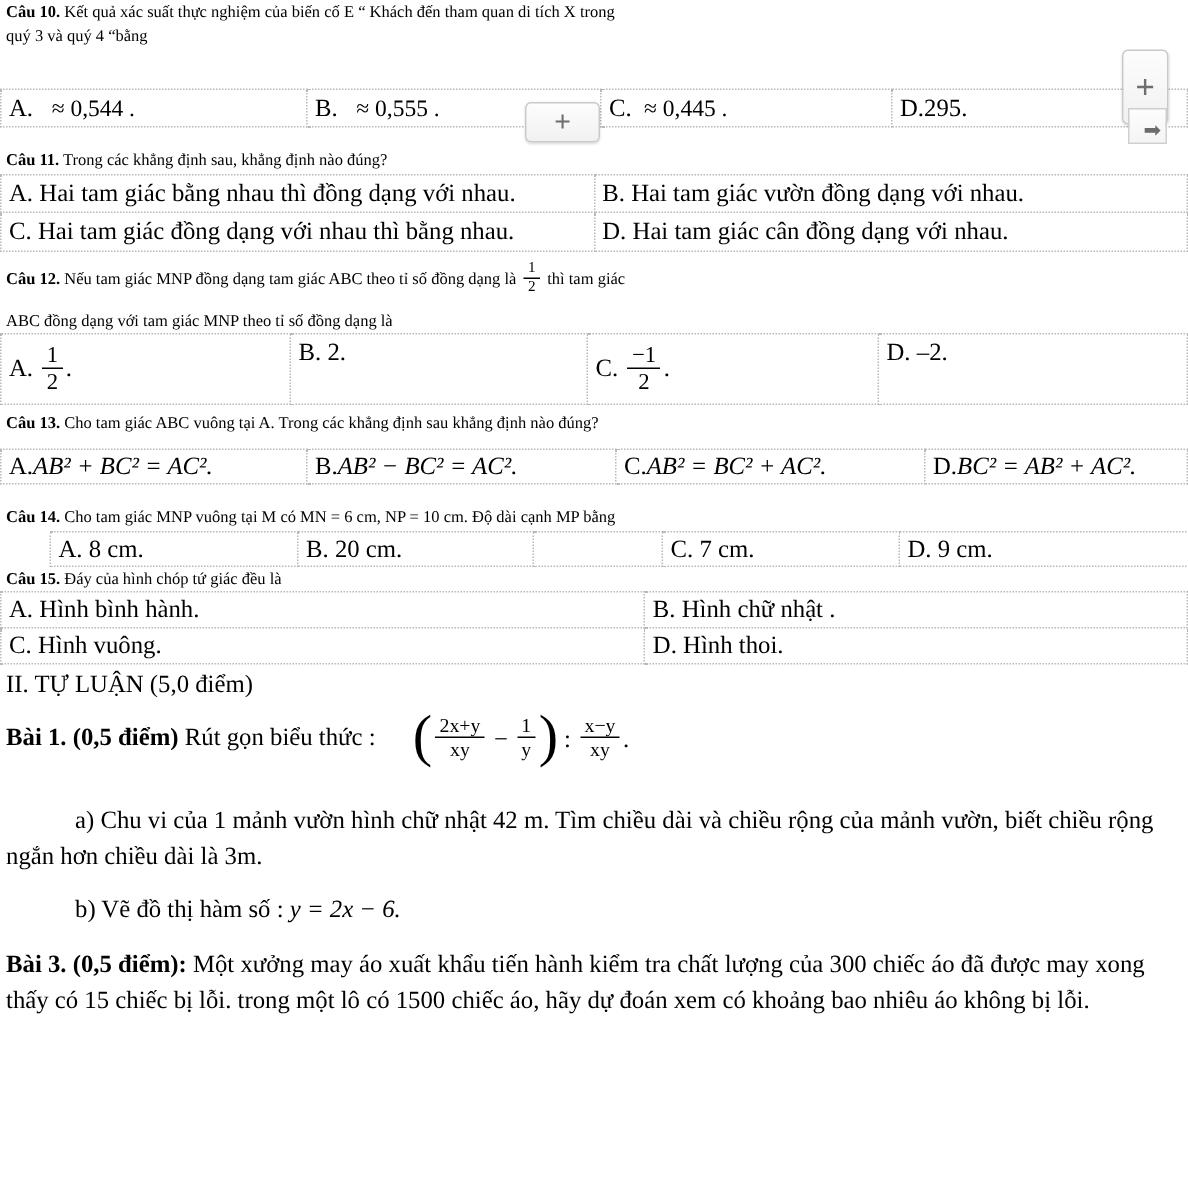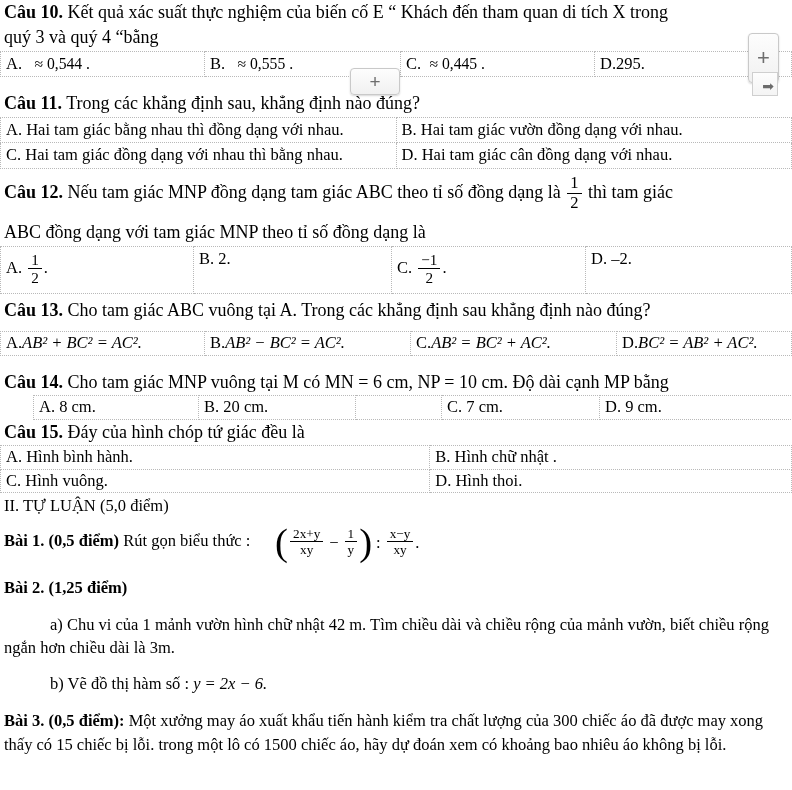--- a/index.html
+++ b/index.html
@@ -21,21 +21,21 @@
     position: relative;
     width: 792px;
     height: 790px;
     padding: 0;
   }
 
   
   .qline {
     padding: 1px 6px 1px 4px;
     line-height: 1.30;
-    font-size: 18px;
+    font-size: 11px;
   }
   .qline b, .bold { font-weight: bold; }
 
   .section-head {
     font-weight: normal;
     padding: 3px 4px 2px 4px;
     font-size: 16.5px;
   }
 
   .para {
@@ -55,21 +55,21 @@
   table.opts td {
     border: 1px dotted #b9b9b9;
     padding: 2px 4px 2px 5px;
     vertical-align: middle;
     line-height: 1.25;
     white-space: nowrap;
   }
   table.opts.tight td { padding: 1px 4px 1px 5px; }
 
   .t-w680 { width: 680px; margin-left: 33px; }
-  .t-w745 { width: 745px; }
+  .t-w745 { width: 745px; margin-top: 26px; }
 
   
   .frac {
     display: inline-block;
     vertical-align: middle;
     text-align: center;
     line-height: 1.0;
     margin: 0 2px;
     position: relative;
     top: -1px;
@@ -349,23 +349,20 @@
       <span class="frac sm">
           <span class="num">x−y</span>
           <span class="den">xy</span>
         </span>
       <span>.</span>
     </span>
   </div>
 
   <div class="sp14"></div>
 
-  <div class="para">
-    <b>Bài 2. (1,25 điểm)</b>
-  </div>
 
   <div class="sp10"></div>
 
   <div class="para indent">a) Chu vi của 1 mảnh vườn hình chữ nhật 42 m. Tìm chiều dài và chiều rộng của mảnh vườn, biết chiều rộng ngắn hơn chiều dài là 3m.</div>
 
   <div class="sp8"></div>
 
   <div class="para indent">
     <span>b) Vẽ đồ thị hàm số : </span><span class="mathi">y = 2x − 6.</span>
   </div>

